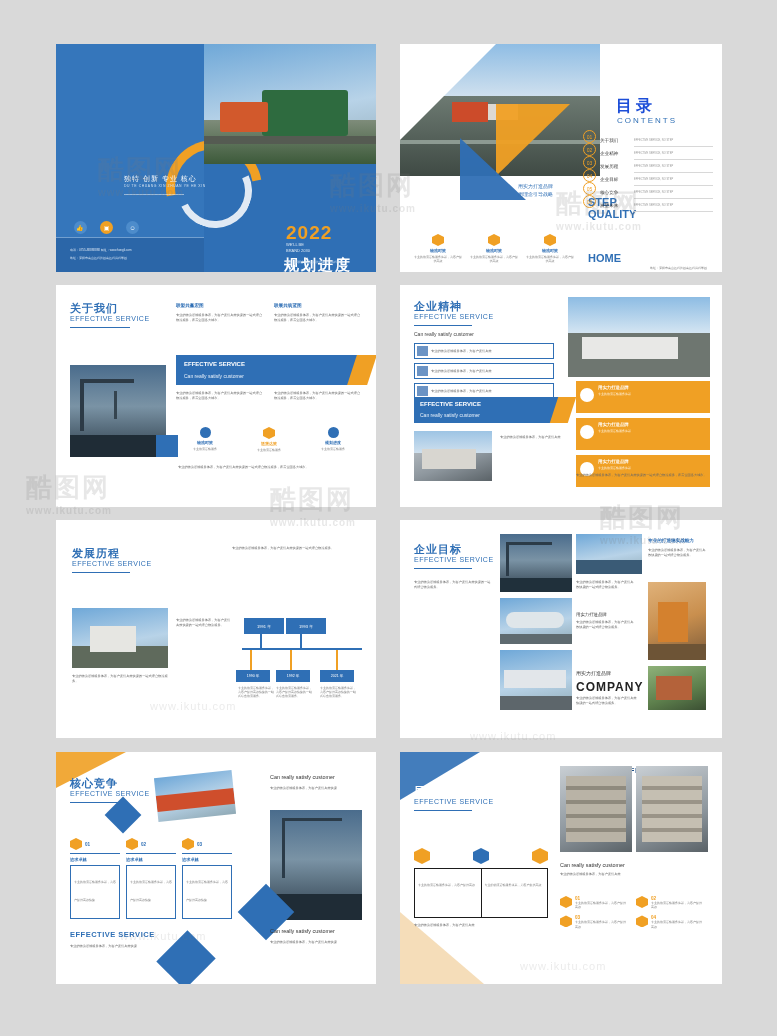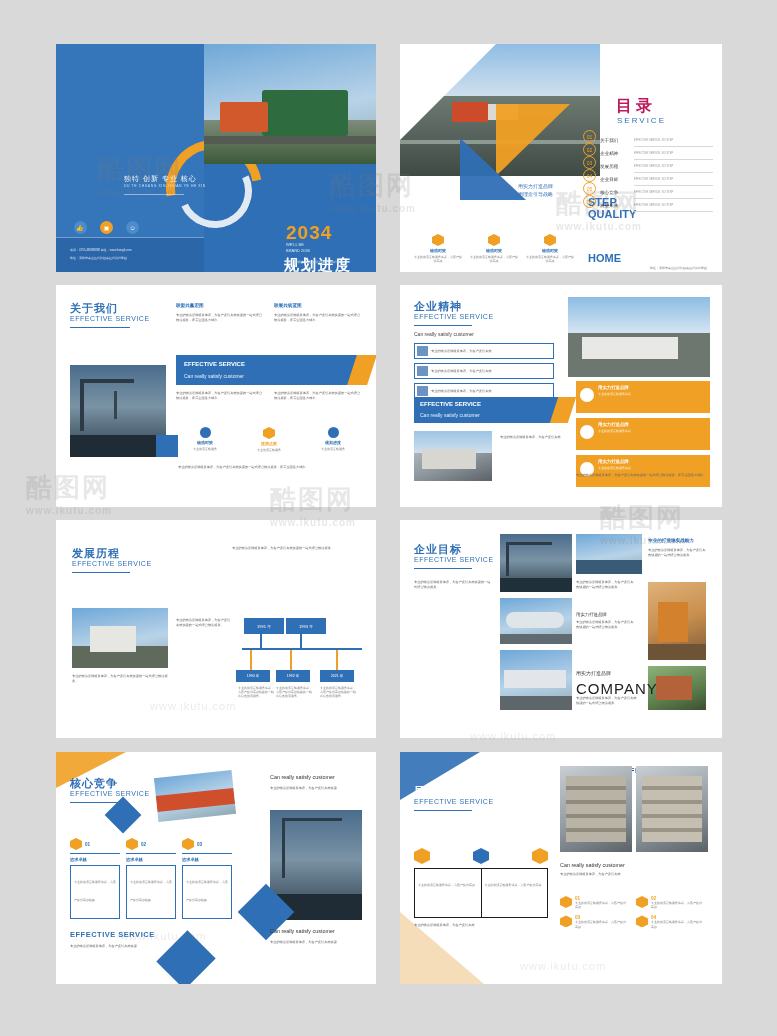--- a/index.html
+++ b/index.html
@@ -52,21 +52,21 @@
   <div class="imgbox grad-sky" style="left:148px;top:0;width:172px;height:120px;">
     <div style="position:absolute;left:0;bottom:0;width:172px;height:44px;background:linear-gradient(180deg,#7e8c7a,#3c5a3a);"></div>
     <div style="position:absolute;left:58px;top:46px;width:86px;height:46px;background:#2e6b3f;border-radius:3px;"></div>
     <div style="position:absolute;left:16px;top:58px;width:48px;height:30px;background:#d2592c;border-radius:2px;"></div>
     <div style="position:absolute;left:0;top:92px;width:172px;height:8px;background:#555b52;"></div>
   </div>
   <div class="tt" style="left:68px;top:130px;font-size:7px;color:#ffffff;letter-spacing:1px;">独特 创新 专业 核心</div>
   <div class="tt" style="left:68px;top:140px;font-size:3.4px;color:#cfe0f1;letter-spacing:.6px;">DU TE CHUANG XIN ZHUAN YE HE XIN</div>
   <div style="position:absolute;left:68px;top:150px;width:60px;height:1px;background:#ffffff;opacity:.5;"></div>
 
-  <div class="tt" style="left:230px;top:178px;font-size:19px;font-weight:bold;color:#f0a024;letter-spacing:1px;">2034</div>
+  <div class="tt" style="left:230px;top:178px;font-size:19px;font-weight:bold;color:#f0a024;letter-spacing:1px;">2022</div>
   <div class="tt" style="left:230px;top:198px;font-size:4px;color:#dbe7f3;">WE'LL BE</div>
   <div class="tt" style="left:230px;top:204px;font-size:4px;color:#dbe7f3;">BRAND 2030</div>
   <div class="tt" style="left:228px;top:212px;font-size:15px;font-weight:bold;color:#ffffff;letter-spacing:2px;">规划进度</div>
 
   <div style="position:absolute;left:0;bottom:0;width:148px;height:34px;background:#2b66a8;"></div>
   <div style="position:absolute;left:0;bottom:34px;width:148px;height:1px;background:#ffffff;opacity:.3;"></div>
   <div class="fl" style="position:absolute;left:18px;bottom:38px;gap:13px;">
     <div class="circ" style="width:13px;height:13px;background:#4d8ccb;display:flex;align-items:center;justify-content:center;color:#fff;font-size:6px;">👍</div>
     <div class="circ" style="width:13px;height:13px;background:#f0a024;display:flex;align-items:center;justify-content:center;color:#fff;font-size:6px;">▣</div>
     <div class="circ" style="width:13px;height:13px;background:#4d8ccb;display:flex;align-items:center;justify-content:center;color:#fff;font-size:6px;">☺</div>
@@ -89,22 +89,22 @@
   <div style="position:absolute;left:96px;top:60px;width:0;height:0;border-left:74px solid #f0a024;border-bottom:72px solid transparent;opacity:.95;"></div>
   <div style="position:absolute;left:60px;top:94px;width:0;height:0;border-left:66px solid #2f6fb5;border-top:62px solid transparent;opacity:.95;"></div>
 
   <div class="tt" style="left:118px;top:139px;font-size:5px;color:#2f6fb5;">用实力打造品牌</div>
   <div class="tt" style="left:118px;top:147px;font-size:5px;color:#2f6fb5;">用理念引导战略</div>
 
   <div class="tt" style="left:188px;top:152px;font-size:11px;font-weight:bold;color:#2f6fb5;">STEP</div>
   <div class="tt" style="left:188px;top:164px;font-size:11px;font-weight:bold;color:#2f6fb5;">QUALITY</div>
   <div class="tt" style="left:188px;top:176px;font-size:11px;font-weight:bold;color:#2f6fb5;margin-top:32px;">HOME</div>
 
-  <div class="tt" style="left:216px;top:52px;font-size:16px;font-weight:bold;color:#be185d;letter-spacing:4px;">目录</div>
-  <div class="tt" style="left:217px;top:72px;font-size:8px;color:#2f6fb5;letter-spacing:2px;">SERVICE</div>
+  <div class="tt" style="left:216px;top:52px;font-size:16px;font-weight:bold;color:#1d4ed8;letter-spacing:4px;">目录</div>
+  <div class="tt" style="left:217px;top:72px;font-size:8px;color:#2f6fb5;letter-spacing:2px;">CONTENTS</div>
 
   <div style="position:absolute;left:183px;top:86px;width:130px;">
     <div style="display:flex;align-items:center;gap:4px;height:13px;">
       <div class="num-badge">01</div>
       <div style="width:30px;"><span style="font-size:4.6px;color:#333;">关于我们</span></div>
       <div style="flex:1;"><span style="font-size:2.6px;color:#999;">EFFECTIVE SERVICE, NO STEP</span>
       <div style="height:1px;background:#d8d8d8;margin-top:1px;"></div></div>
     </div>
     <div style="display:flex;align-items:center;gap:4px;height:13px;">
       <div class="num-badge">02</div>
@@ -337,21 +337,21 @@
   </div>
   <div class="imgbox grad-green" style="left:248px;top:146px;width:58px;height:44px;">
     <div style="position:absolute;left:8px;top:10px;width:36px;height:24px;background:#b4623a;"></div>
   </div>
 
   <div class="imgbox grad-sky" style="left:100px;top:130px;width:72px;height:60px;">
     <div style="position:absolute;left:4px;top:20px;width:62px;height:18px;background:#e2e6ea;"></div>
     <div style="position:absolute;left:0;bottom:0;width:72px;height:14px;background:#5d666b;"></div>
   </div>
   <div class="tt" style="left:176px;top:150px;font-size:5px;color:#333;">用实力打造品牌</div>
-  <div class="tt" style="left:176px;top:160px;font-size:15px;font-weight:normal;color:#222;letter-spacing:1px;">COMPANY</div>
+  <div class="tt" style="left:176px;top:160px;font-size:12px;font-weight:bold;color:#222;letter-spacing:1px;">COMPANY</div>
   <div class="tt tiny2" style="left:176px;top:176px;width:62px;">专业的物流运输服务体系，为客户提供高效快捷的一站式综合物流服务。</div>
   <div class="tt tiny2" style="left:14px;top:60px;width:78px;">专业的物流运输服务体系，为客户提供高效快捷的一站式综合物流服务。</div>
 </div>
 
 <div class="sheet" style="left:56px;top:752px;width:320px;height:232px;">
   <div style="position:absolute;left:0;top:0;width:0;height:0;border-left:70px solid #f0a024;border-bottom:36px solid transparent;opacity:.9;"></div>
   <div class="tt hdr-cn" style="left:14px;top:24px;">核心竞争</div>
   <div class="tt hdr-en" style="left:14px;top:38px;">EFFECTIVE SERVICE</div>
   <div class="rule" style="position:absolute;left:14px;top:50px;width:58px;"></div>
 

